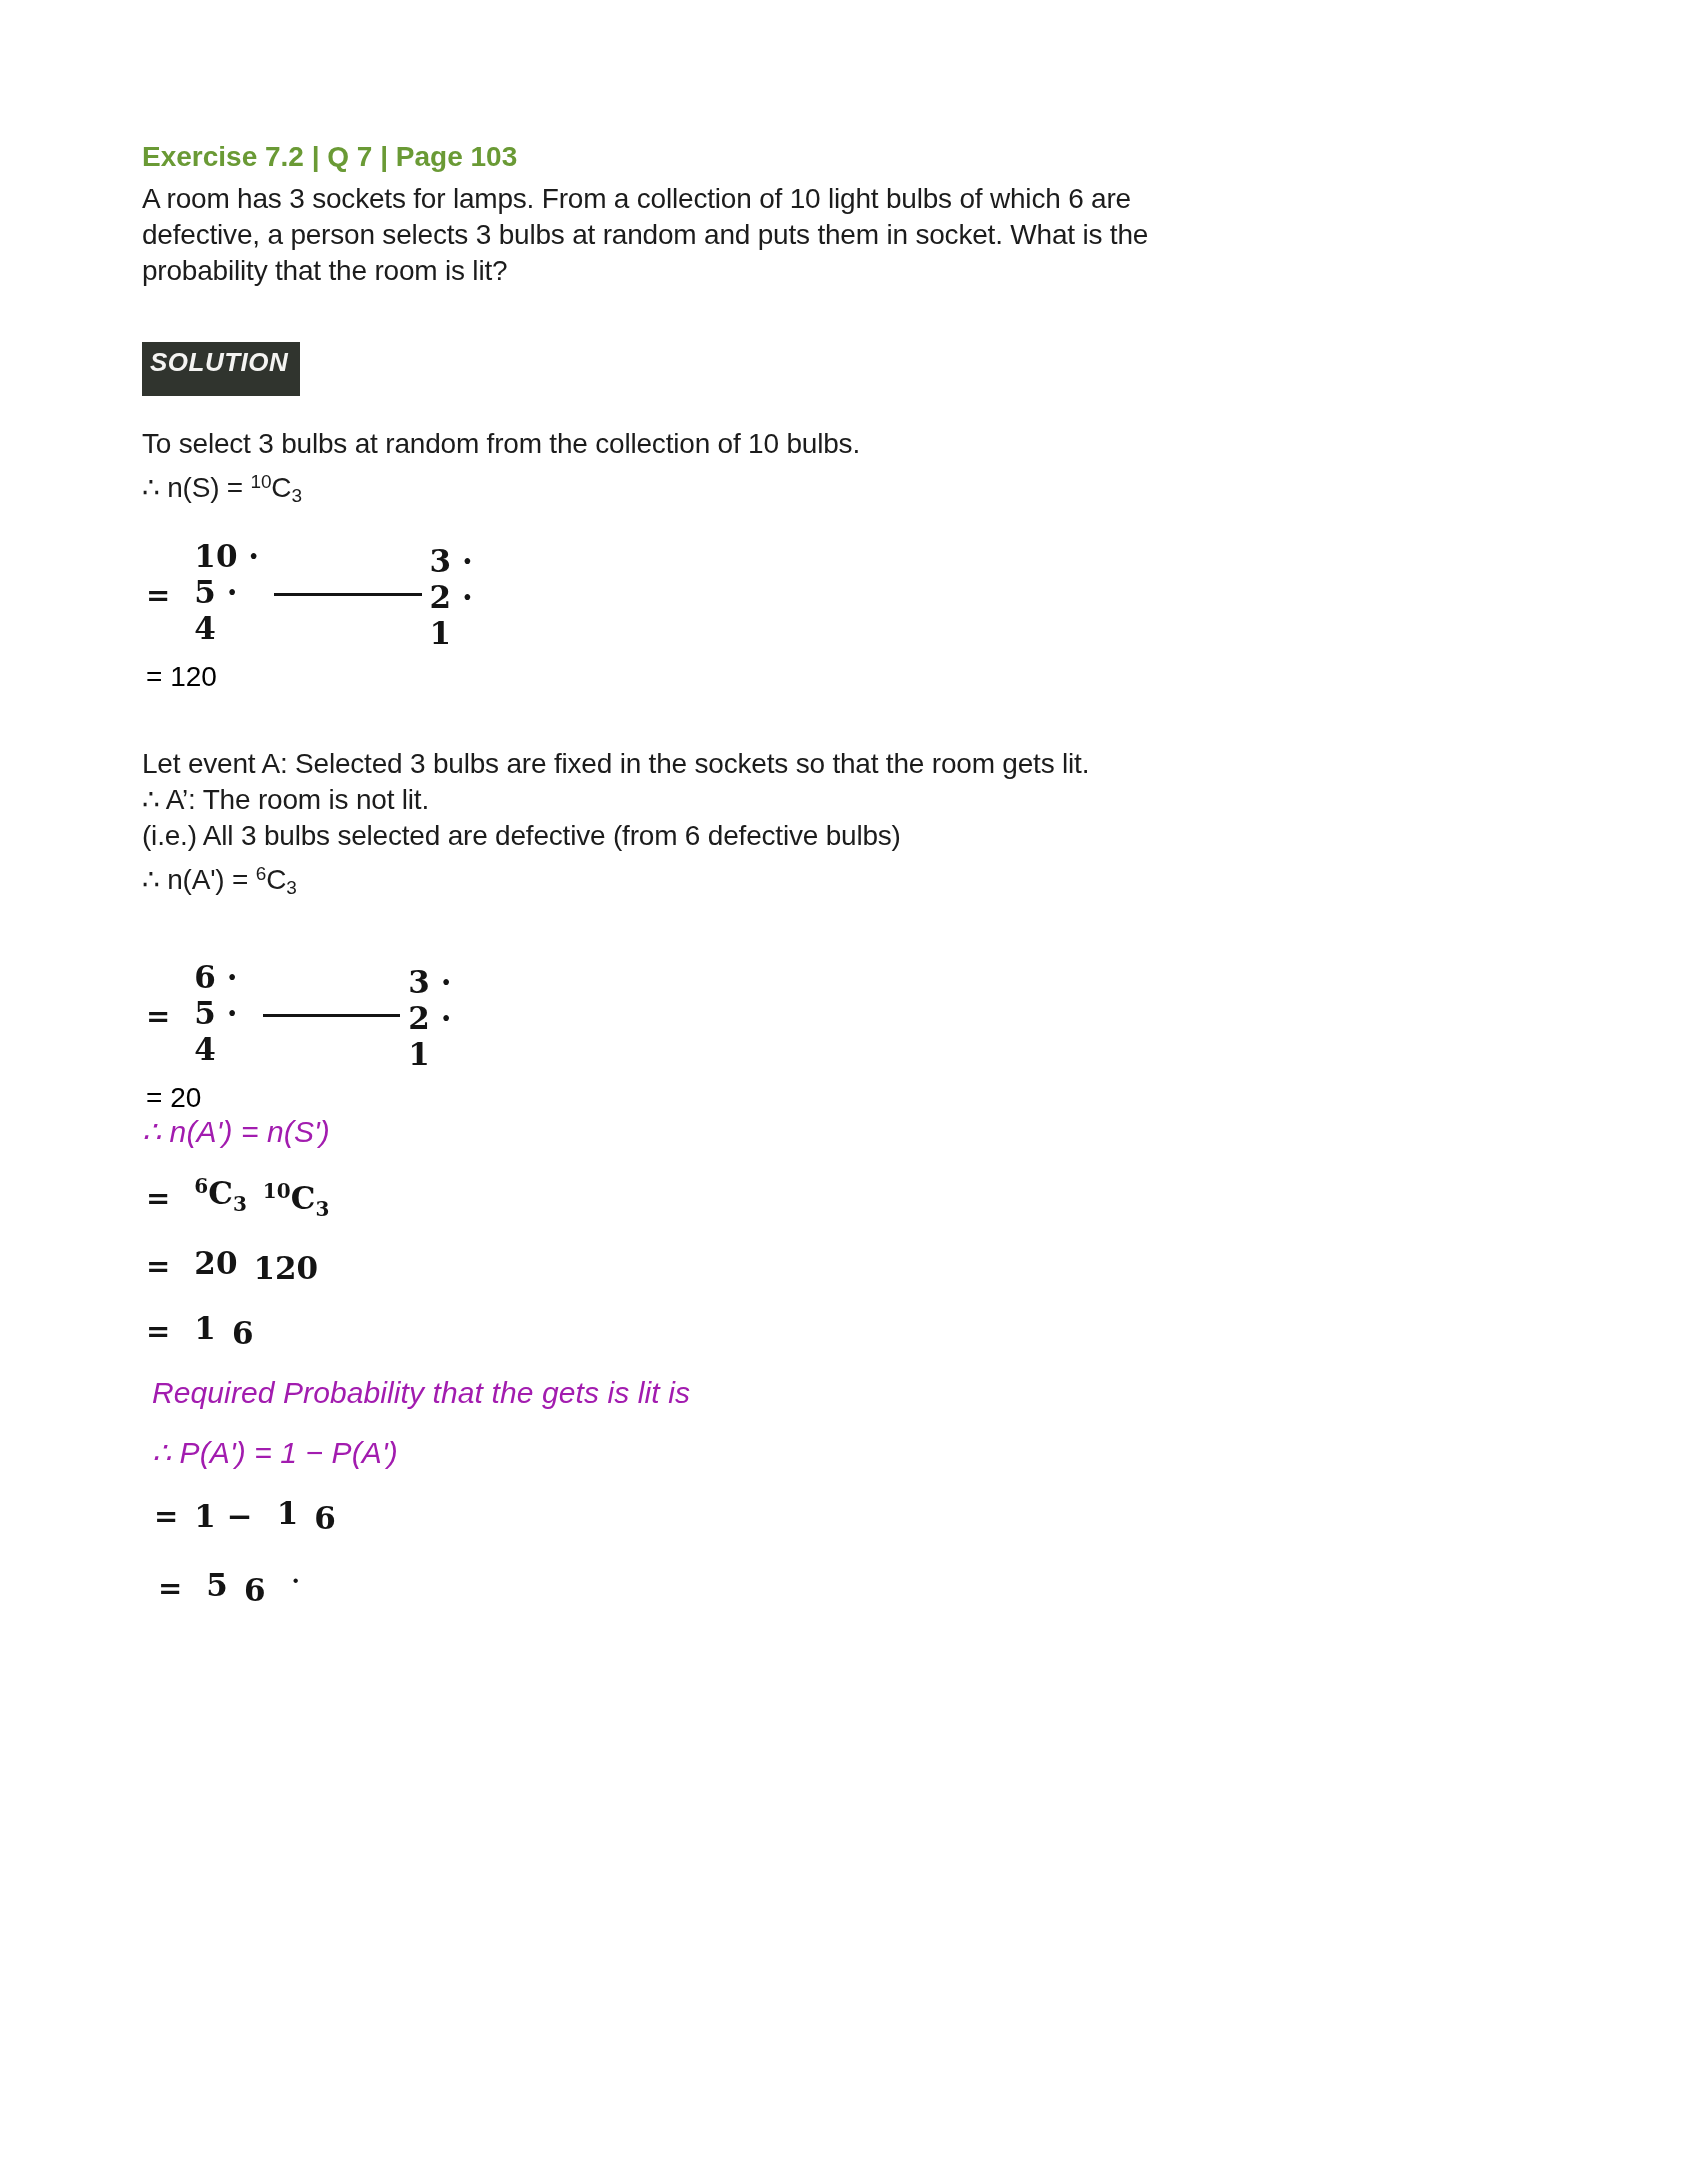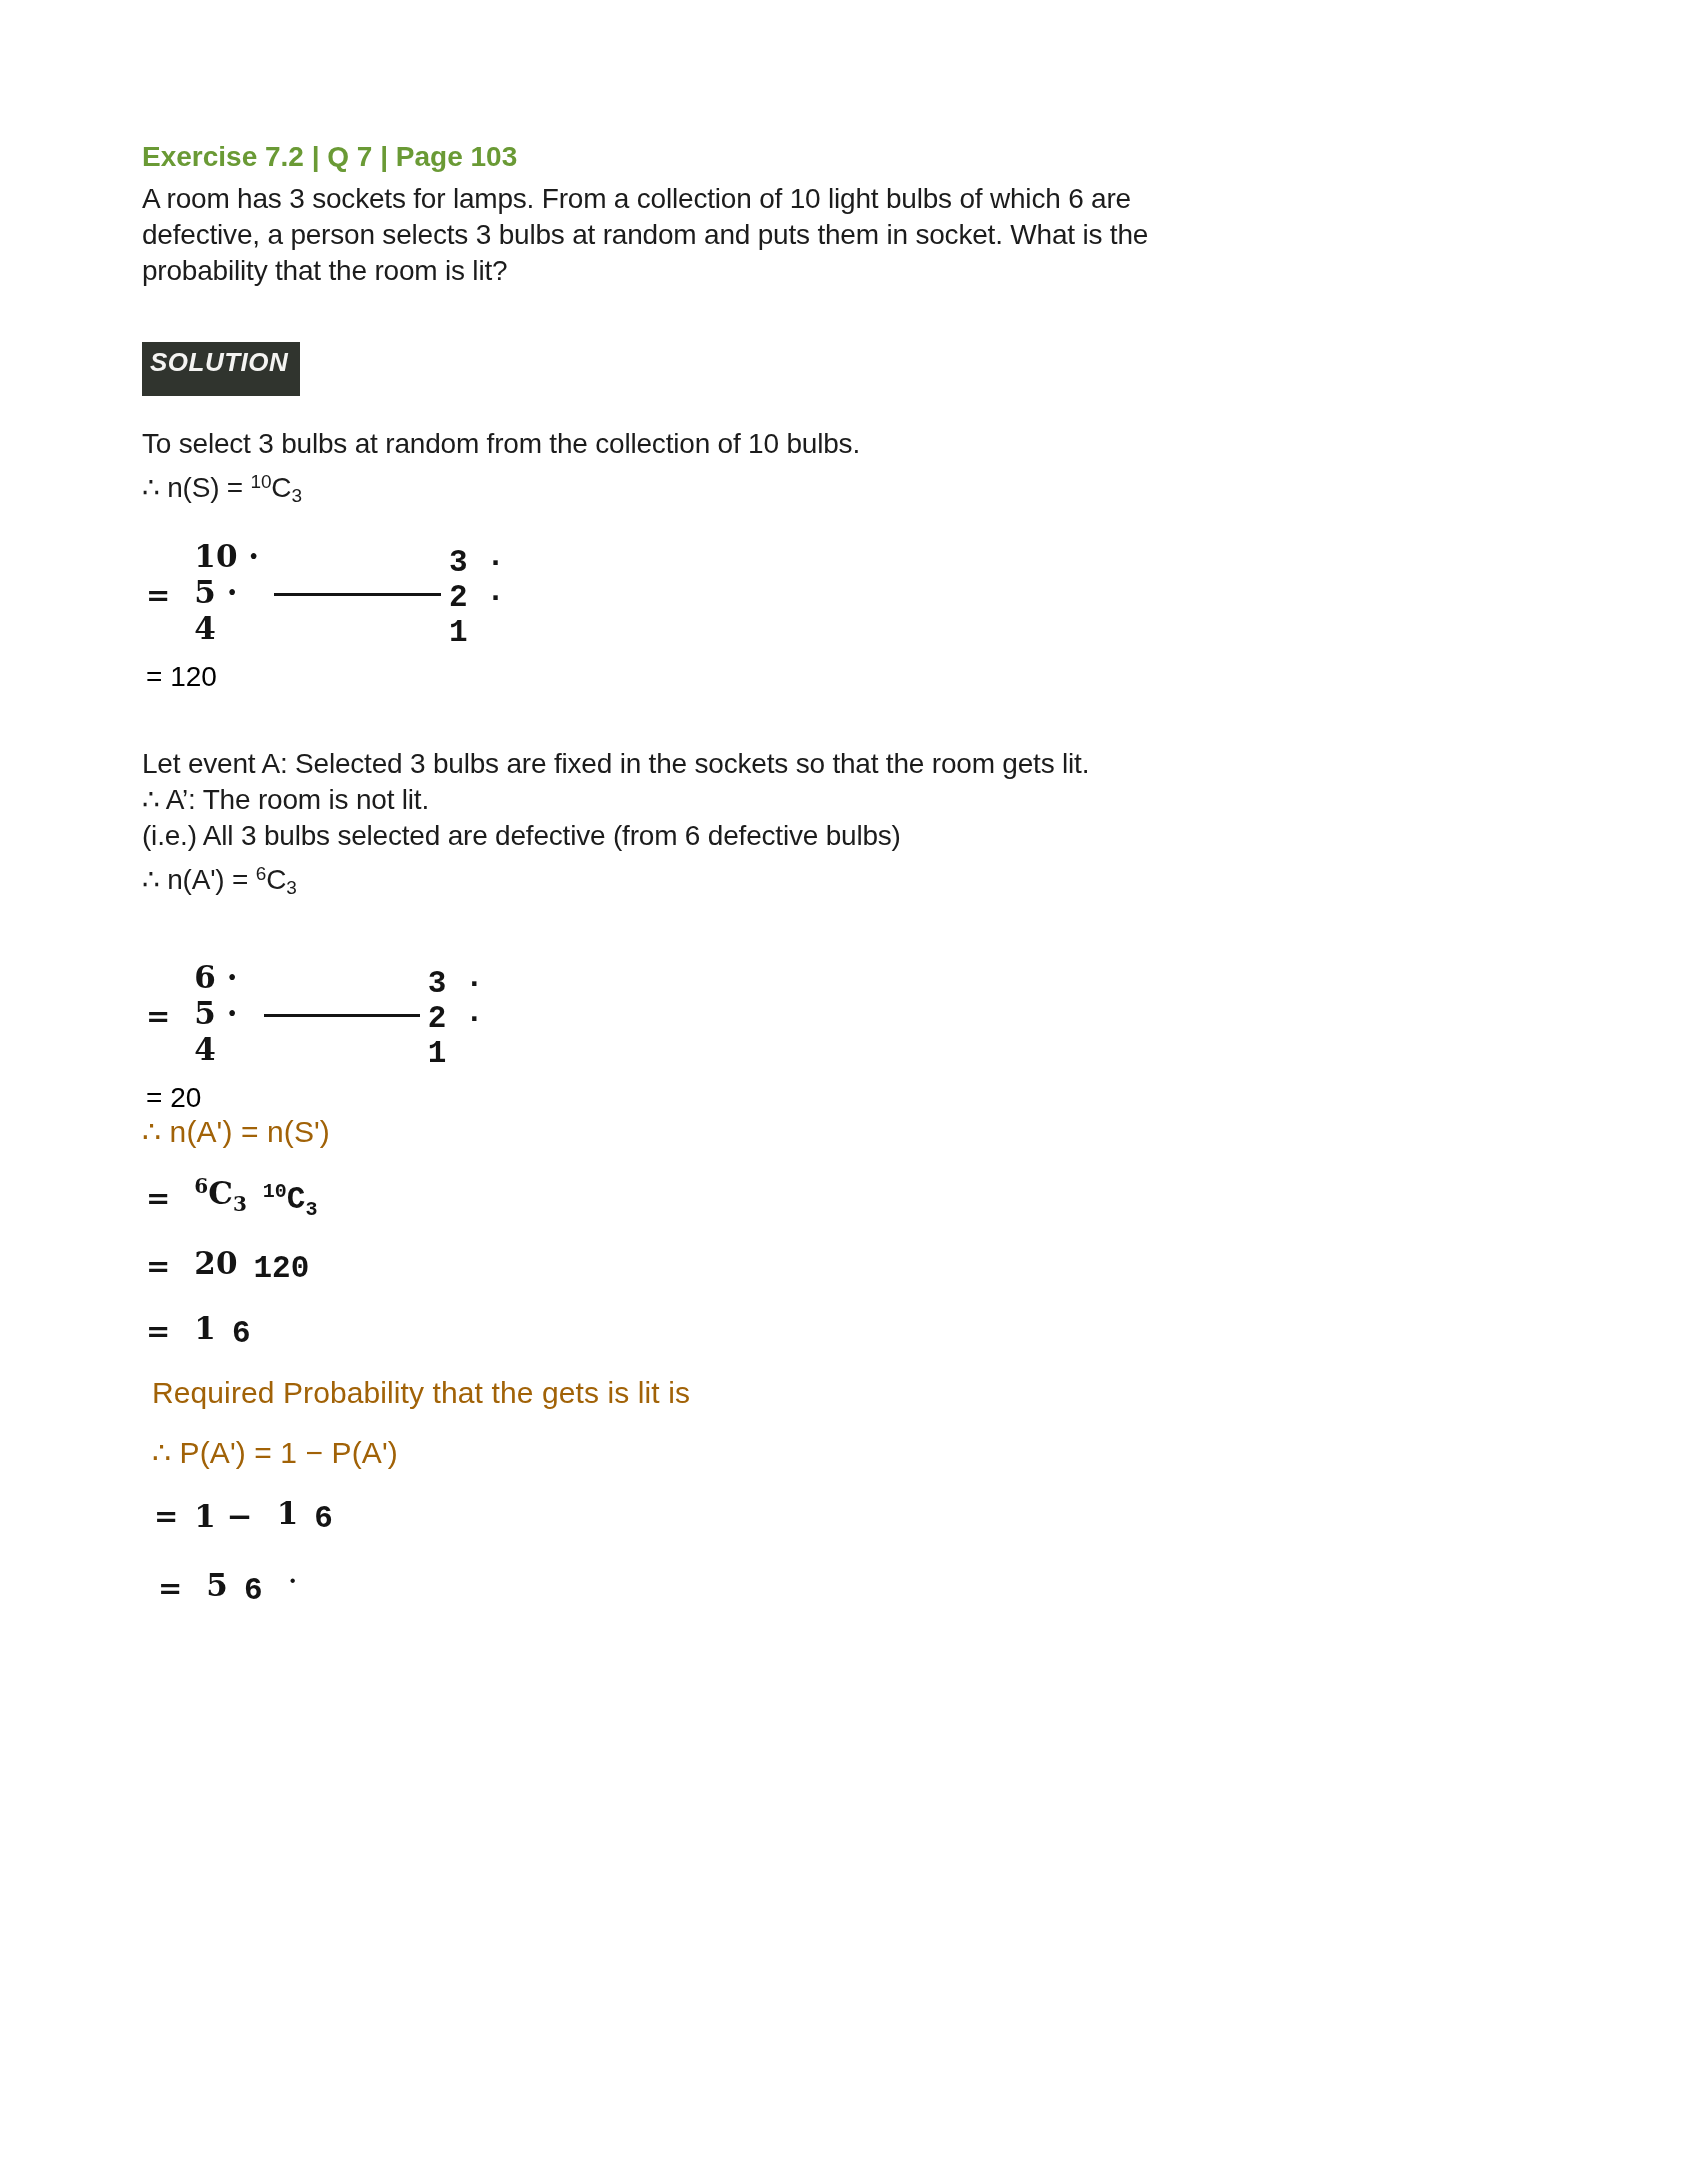--- a/index.html
+++ b/index.html
@@ -61,34 +61,35 @@
   .frac-row .eq{
     font-size:29px;
     font-weight:bold;
   }
   .frac{
     display:inline-flex;
     flex-direction:row;
     align-items:center;
   }
   .frac .num{padding:0 8px 5px;}
-  .frac .den{padding:5px 8px 0;font-family:Liberation Mono, monospace;}
+  .frac .den{padding:5px 8px 0;}
   .frac .bar{width:100%;height:0;border-top:3px solid #141414;}
   .frac sup.m{font-size:20px;vertical-align:11px;}
   .frac sub.m{font-size:20px;vertical-align:-7px;}
   .result{
     font-size:28px;
     margin-top:10px;
     margin-left:4px;
     color:#000000;
   }
   .alt-font{
-    color:#a16207;
+    color:#a21caf;
     font-size:30px;
     letter-spacing:0.1px;
+    font-style:italic;
   }
   .pre-term{font-weight:bold;}
   .post-dot{font-size:24px;align-self:flex-end;margin-left:2px;padding-bottom:26px;}
 </style>
 </head>
 <body>
 
 <div class="page">
 
   <div class="header">Exercise 7.2 | Q 7 | Page 103</div>

